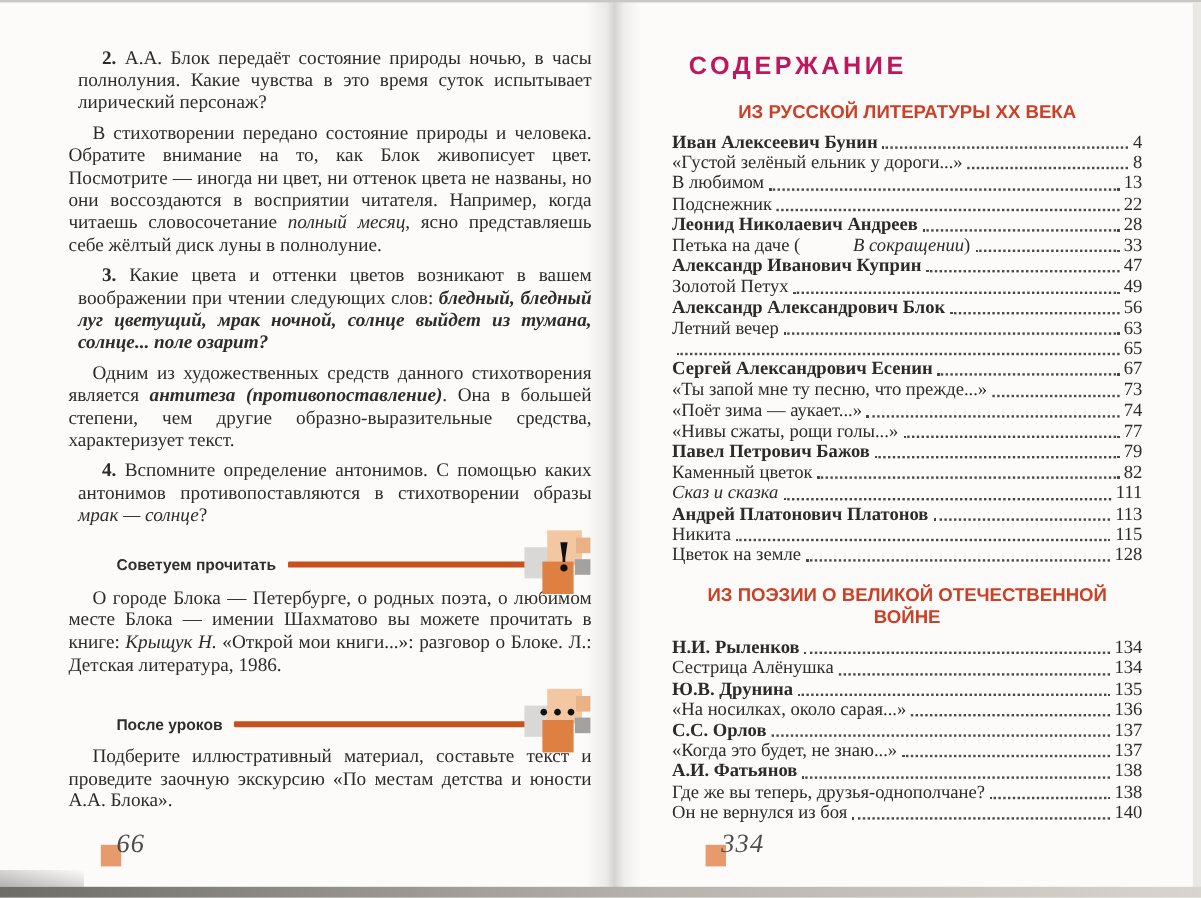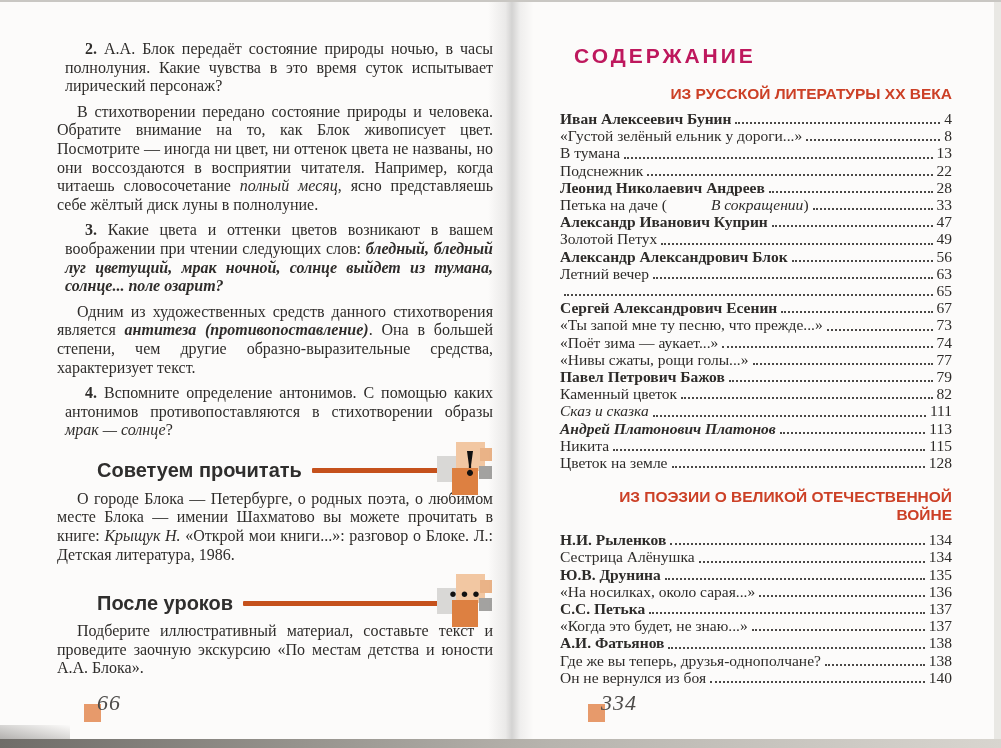--- a/index.html
+++ b/index.html
@@ -17,21 +17,21 @@
     background:linear-gradient(to right,#6e6c68 0%, #96938d 30%, #b7b4ae 55%, #d8d5cf 100%);}
   .corner-shade{position:absolute;bottom:9px;left:0;width:70px;height:14px;
     background:linear-gradient(to top right, rgba(90,88,84,0.45), rgba(90,88,84,0));}
 
   
   .left-content{position:absolute;left:57px;top:40px;width:436px;color:#2e2c2a;}
   .para{margin:0 0 7px 0;font-size:16px;line-height:18.6px;text-align:justify;text-indent:20px;}
   .para.question{margin-left:8px;}
 
   .rubric-row{display:flex;align-items:center;height:34px;margin:14px 0 2px 40px;position:relative;}
-  .rubric-label{font-family:"Liberation Sans", sans-serif;font-weight:bold;font-size:20px;color:#2f2e2d;white-space:nowrap;}
+  .rubric-label{font-family:"Liberation Sans", sans-serif;font-weight:bold;font-size:13px;color:#2f2e2d;white-space:nowrap;}
   .rubric-rule{flex:1;height:5px;background:#c5511c;margin-left:10px;border-radius:1px;}
   .rubric-icon{position:relative;width:60px;height:60px;margin:-14px 0 -14px -6px;flex:0 0 auto;}
   .sq{position:absolute;}
   .sq-a{left:23px;top:1px;width:29px;height:29px;background:#f2c7a2;}
   .sq-b{left:4px;top:15px;width:27px;height:26px;background:#d9d8d6;}
   .sq-c{left:19px;top:27px;width:26px;height:27px;background:#dd8041;}
   .sq-d{left:46px;top:25px;width:13px;height:13px;background:#a3a2a0;}
   .sq-e{left:47px;top:7px;width:12px;height:13px;background:#eab387;}
   .glyph{position:absolute;left:17px;top:1px;width:40px;text-align:center;color:#111;
     font-family:"DejaVu Serif", serif;font-weight:bold;}
@@ -42,21 +42,21 @@
   .pagenum .pn-square{position:absolute;left:0;top:14px;width:17px;height:18px;background:#e79a6b;}
   .pagenum .pn-text{position:absolute;left:13px;top:0;font-style:italic;font-size:22px;color:#4e4c4a;letter-spacing:1px;}
   .pagenum-left{left:84px;}
   .pagenum-right{left:588px;}
 
   
   .right-content{position:absolute;left:560px;top:44px;width:392px;color:#2d2b29;}
   .toc-title-main{font-family:"Liberation Sans", sans-serif;font-weight:bold;font-size:21px;
     color:#be185d;letter-spacing:3px;margin:0 0 0 14px;}
   .toc-section-heading{font-family:"Liberation Sans", sans-serif;font-weight:bold;font-size:15.5px;
-    color:#cc4026;text-align:right;margin:17px 0 7px 0;}
+    color:#cc4026;text-align:center;margin:17px 0 7px 0;}
   .toc-list{font-size:15.5px;line-height:17.2px;}
   .toc-row{display:flex;align-items:center;}
   .toc-title{white-space:nowrap;}
   .toc-dots{flex:1;margin:0 4px 3px 4px;border-bottom:2px dotted #4a4846;align-self:flex-end;min-width:12px;}
   .toc-page{white-space:nowrap;}
 </style>
 </head>
 <body>
 
 <div class="photo">
@@ -110,21 +110,21 @@
           <span class="toc-title"><span style="font-weight: bold;">Иван Алексеевич Бунин</span></span>
           <span class="toc-dots"></span>
           <span class="toc-page">4</span>
         </div>
         <div class="toc-row">
           <span class="toc-title"><span>«Густой зелёный ельник у дороги...»</span></span>
           <span class="toc-dots"></span>
           <span class="toc-page">8</span>
         </div>
         <div class="toc-row">
-          <span class="toc-title"><span>В тумана</span></span>
+          <span class="toc-title"><span>В любимом</span></span>
           <span class="toc-dots"></span>
           <span class="toc-page">13</span>
         </div>
         <div class="toc-row">
           <span class="toc-title"><span>Подснежник</span></span>
           <span class="toc-dots"></span>
           <span class="toc-page">22</span>
         </div>
         <div class="toc-row">
           <span class="toc-title"><span style="font-weight: bold; margin-top: 16px;">Леонид Николаевич Андреев</span></span>
@@ -189,21 +189,21 @@
           <span class="toc-title"><span>Каменный цветок</span></span>
           <span class="toc-dots"></span>
           <span class="toc-page">82</span>
         </div>
         <div class="toc-row">
           <span class="toc-title"><span style="font-style: italic;">Сказ и сказка</span></span>
           <span class="toc-dots"></span>
           <span class="toc-page">111</span>
         </div>
         <div class="toc-row">
-          <span class="toc-title"><span style="font-weight: bold; font-style: italic;">Андрей Платонович Платонов</span></span>
+          <span class="toc-title"><span style="font-weight: bold;">Андрей Платонович Платонов</span></span>
           <span class="toc-dots"></span>
           <span class="toc-page">113</span>
         </div>
         <div class="toc-row">
           <span class="toc-title"><span>Никита</span></span>
           <span class="toc-dots"></span>
           <span class="toc-page">115</span>
         </div>
         <div class="toc-row">
           <span class="toc-title"><span>Цветок на земле</span></span>
@@ -228,21 +228,21 @@
           <span class="toc-title"><span style="font-weight: bold;">Ю.В. Друнина</span></span>
           <span class="toc-dots"></span>
           <span class="toc-page">135</span>
         </div>
         <div class="toc-row">
           <span class="toc-title"><span>«На носилках, около сарая...»</span></span>
           <span class="toc-dots"></span>
           <span class="toc-page">136</span>
         </div>
         <div class="toc-row">
-          <span class="toc-title"><span style="font-weight: bold;">С.С. Петька</span></span>
+          <span class="toc-title"><span style="font-weight: bold;">С.С. Орлов</span></span>
           <span class="toc-dots"></span>
           <span class="toc-page">137</span>
         </div>
         <div class="toc-row">
           <span class="toc-title"><span>«Когда это будет, не знаю...»</span></span>
           <span class="toc-dots"></span>
           <span class="toc-page">137</span>
         </div>
         <div class="toc-row">
           <span class="toc-title"><span style="font-weight: bold;">А.И. Фатьянов</span></span>

